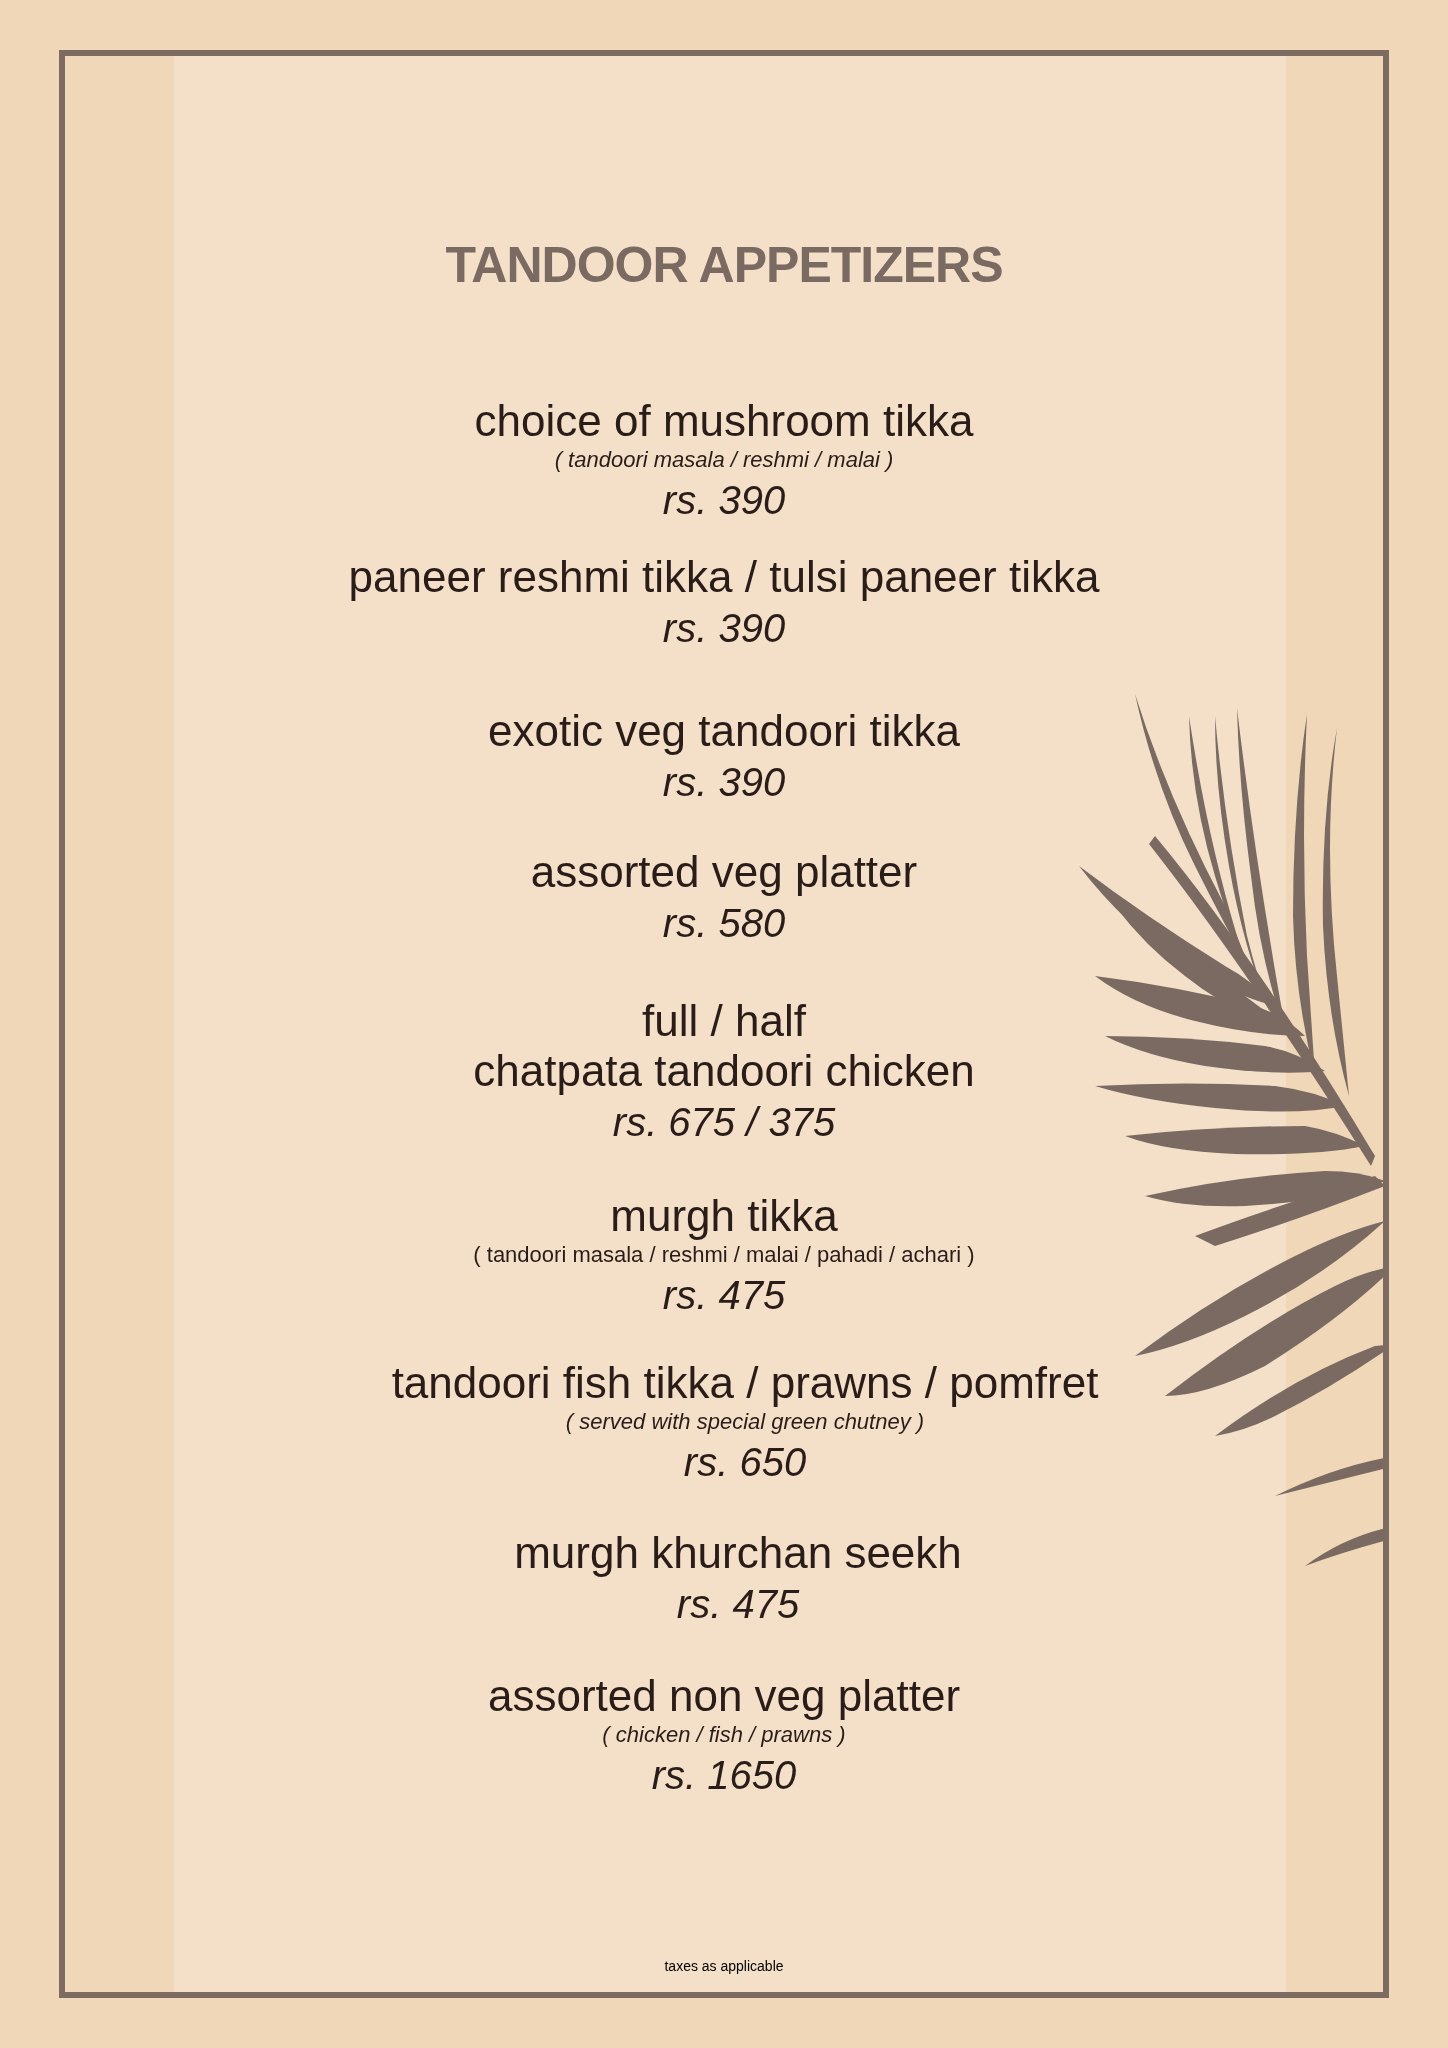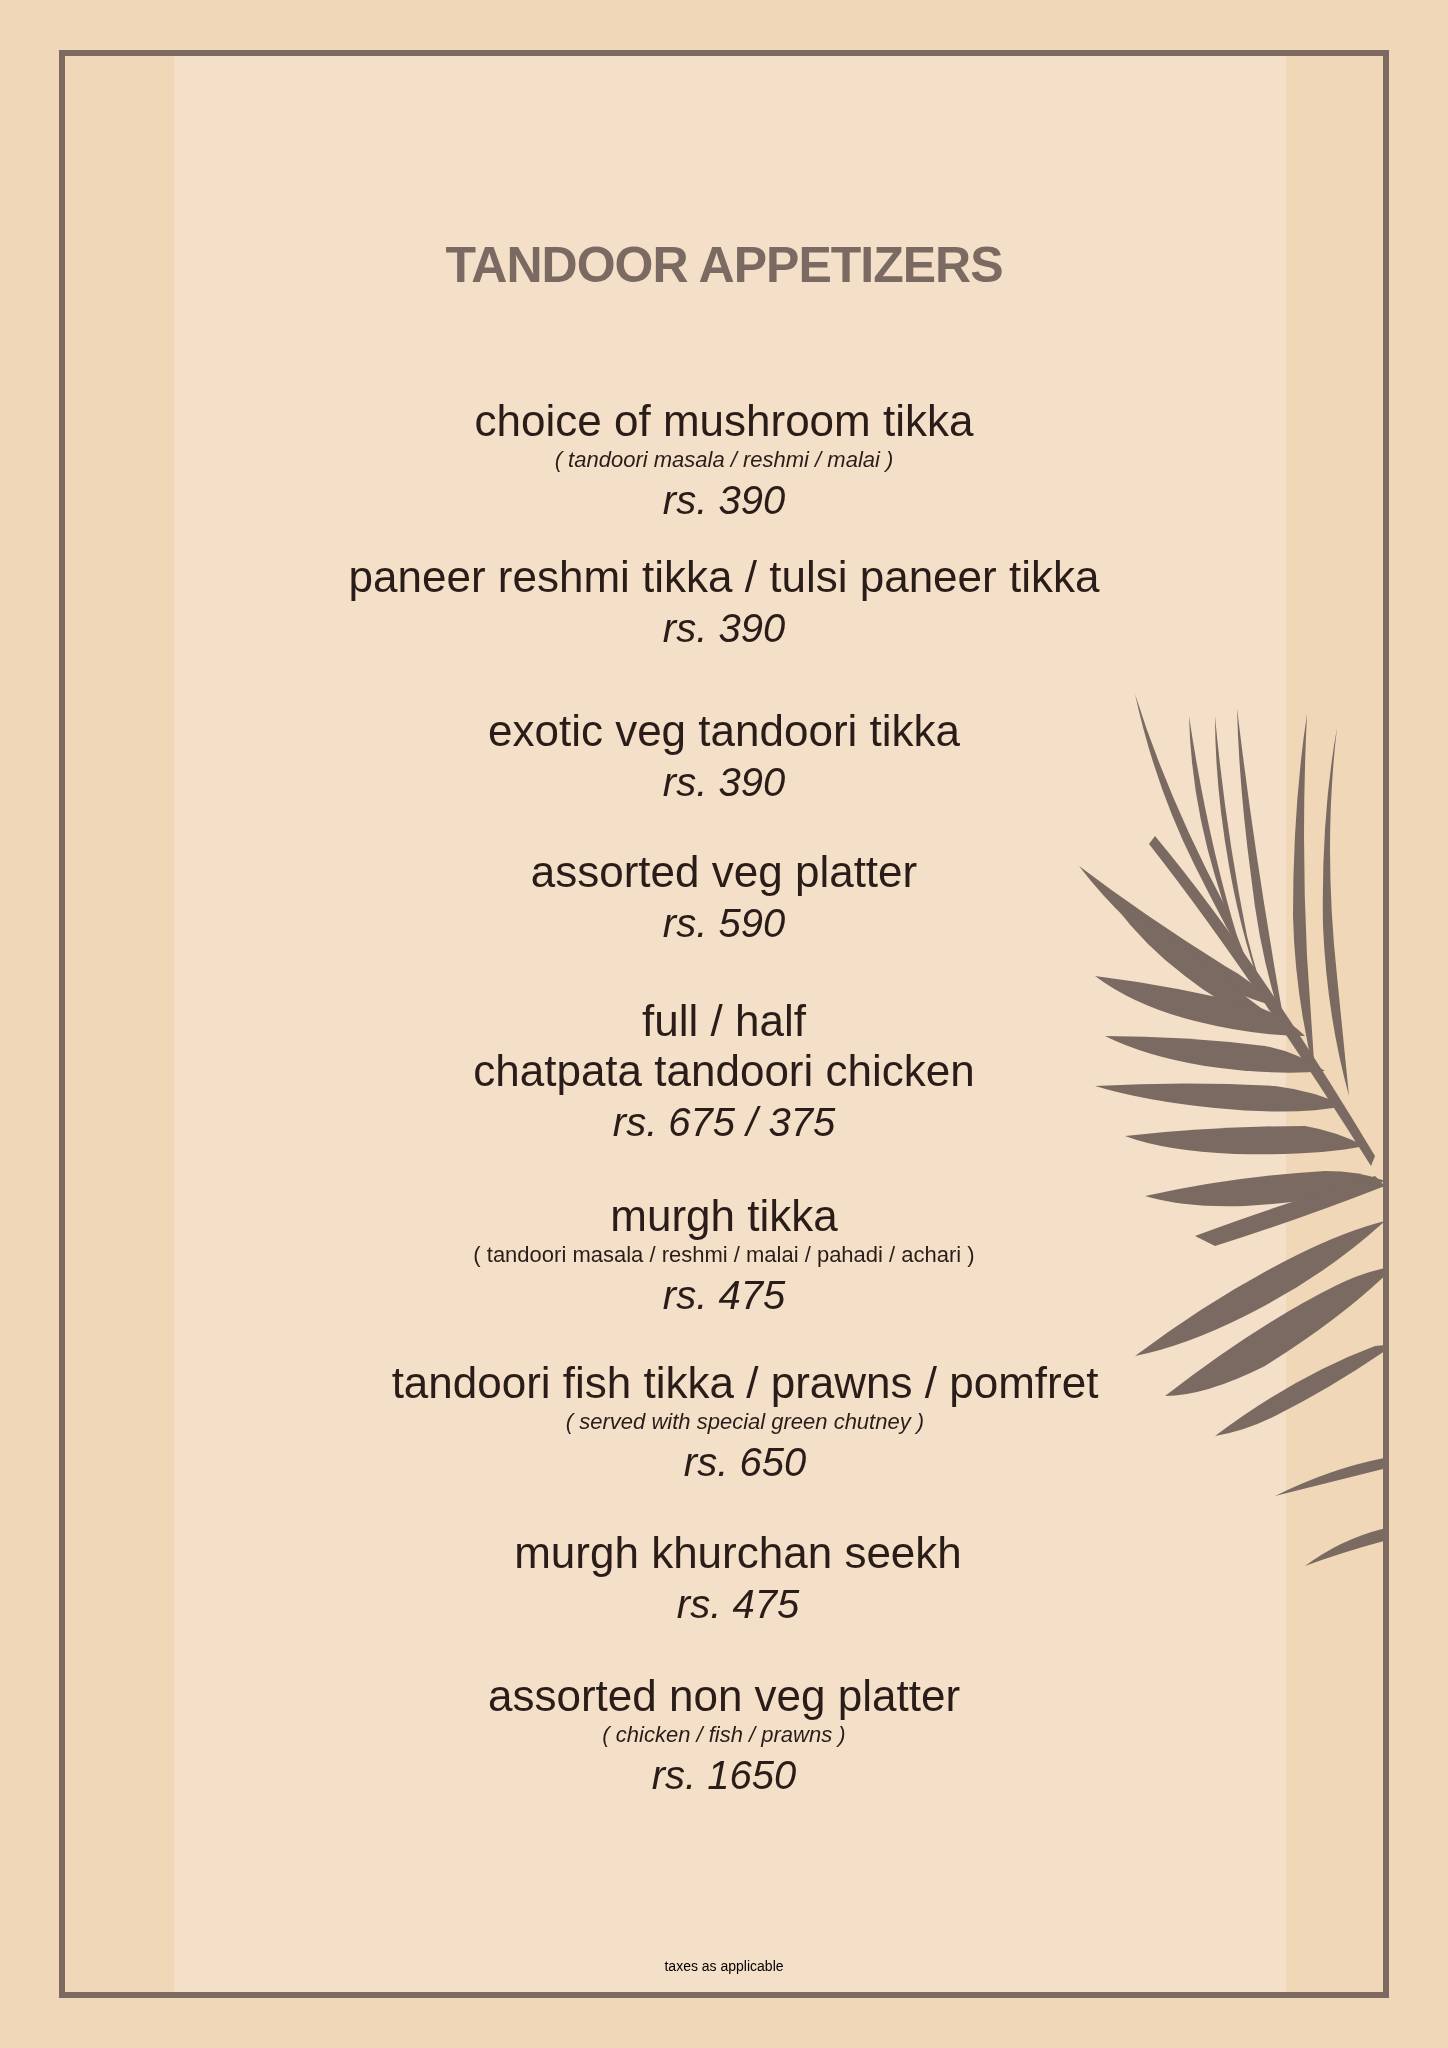--- a/index.html
+++ b/index.html
@@ -103,21 +103,21 @@
       <div class="price">rs. 390</div>
     </div>
 
     <div class="item" style="top:650px;">
       <div class="name">exotic veg tandoori tikka</div>
       <div class="price">rs. 390</div>
     </div>
 
     <div class="item" style="top:791px;">
       <div class="name">assorted veg platter</div>
-      <div class="price">rs. 590</div>
+      <div class="price">rs. 580</div>
     </div>
 
     <div class="item" style="top:940px;">
       <div class="name">full / half</div>
       <div class="name">chatpata tandoori chicken</div>
       <div class="price">rs. 675 / 375</div>
     </div>
 
     <div class="item" style="top:1135px;">
       <div class="name">murgh tikka</div>

